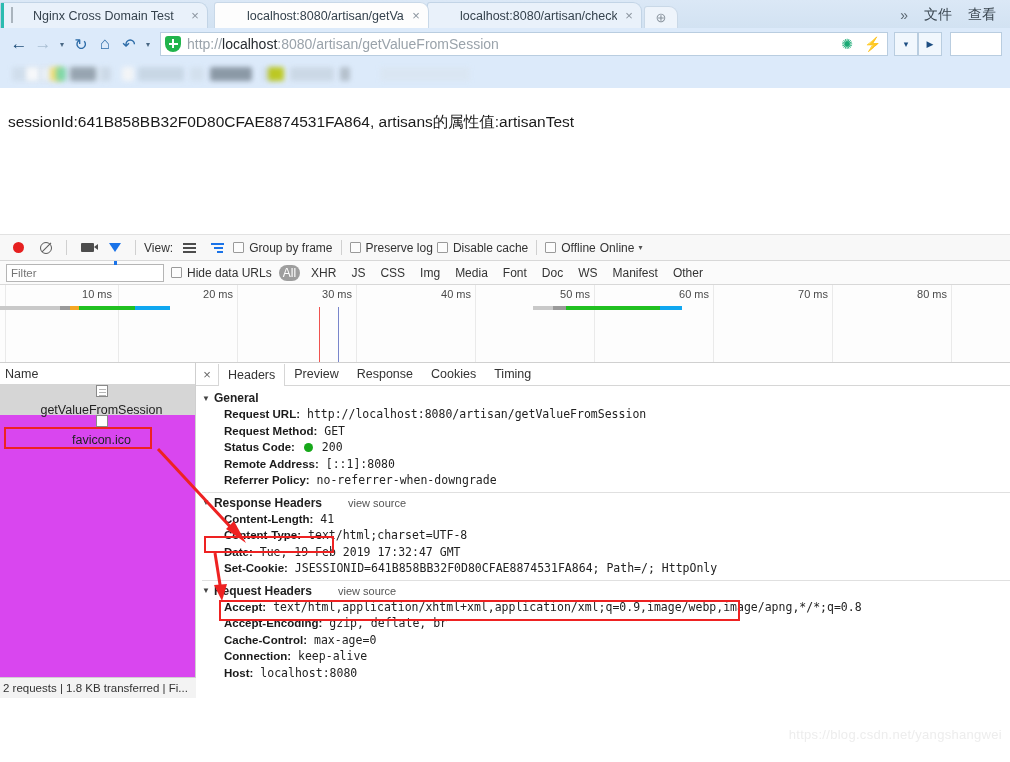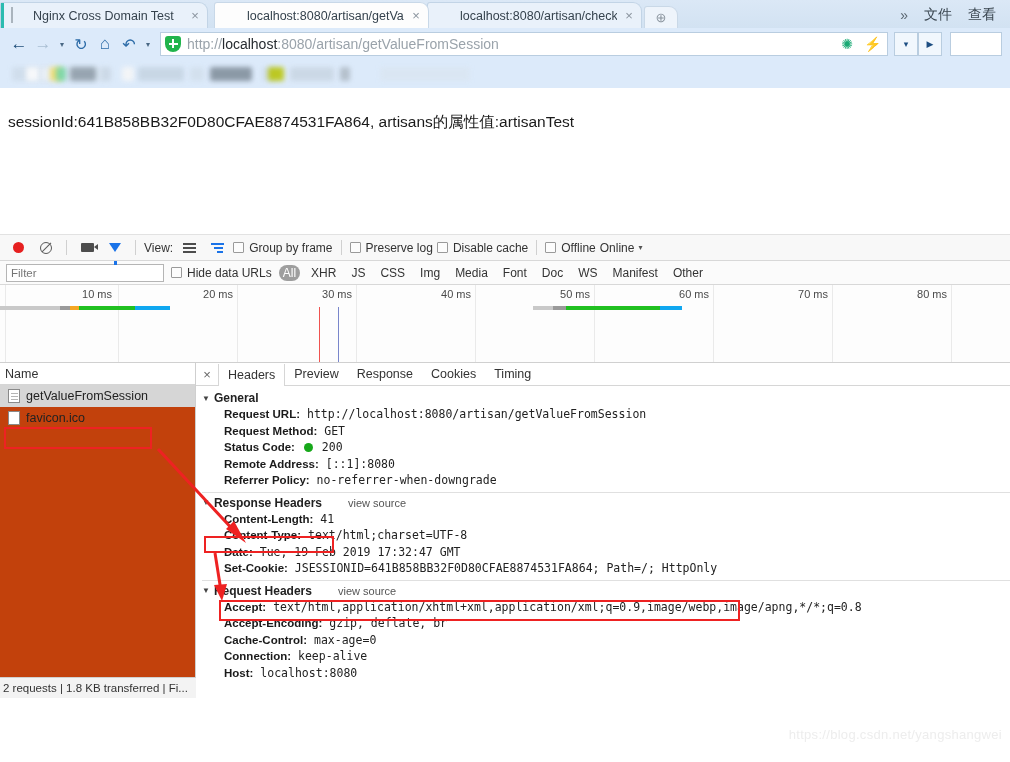--- a/index.html
+++ b/index.html
@@ -199,28 +199,28 @@
   .tl-grid { position: absolute; top: 0; bottom: 0; width: 1px; background: #eaeaea; }
   .tl-label {
     position: absolute; top: 3px; font-size: 11px; color: #4a4a4a;
     transform: translateX(-100%); padding-right: 4px; white-space: nowrap;
   }
   .wf-seg { position: absolute; height: 4px; }
   .tl-event { position: absolute; top: 22px; bottom: 0; width: 1px; }
 
   
   #bottom-split { display: flex; height: 335px; }
-  #requests-pane { width: 196px; border-right: 1px solid #cfcfcf; background: #c2410c; position: relative; }
+  #requests-pane { width: 196px; border-right: 1px solid #cfcfcf; background: #d946ef; position: relative; }
   #req-header {
     height: 22px; line-height: 22px; font-size: 12.5px; color: #333;
     padding-left: 5px; border-bottom: 1px solid #d6d6d6; background: #fff;
   }
   .req-row {
-    height: 22px; display: flex; align-items: center; gap: 6px;
-    padding-left: 8px; font-size: 12.5px; color: #222;
+    height: 30px; display: flex; align-items: center; gap: 6px;
+    padding-left: 8px; font-size: 12.5px; color: #222; flex-direction: column;
   }
   .req-row.selected { background: #d6d6d6; }
   .req-ico { width: 12px; height: 14px; border: 1px solid #8a8a8a; background: #fff; flex: 0 0 12px; position: relative; }
   .req-ico.doc::after {
     content:""; position:absolute; left:2px; top:3px; width:7px; height:1px;
     background:#b5b5b5; box-shadow: 0 3px 0 #b5b5b5, 0 6px 0 #b5b5b5;
   }
 
   #detail-pane { flex: 1 1 auto; background: #fff; position: relative; overflow: hidden; }
   #detail-tabbar {

